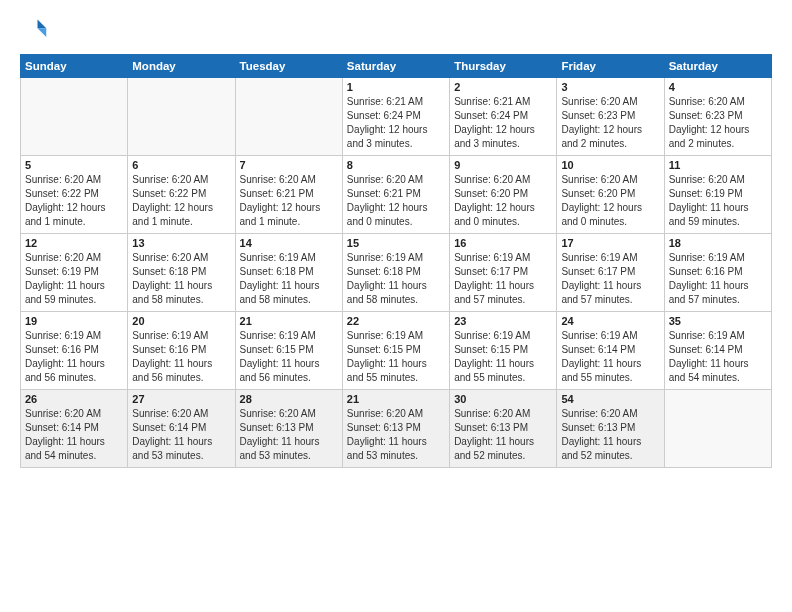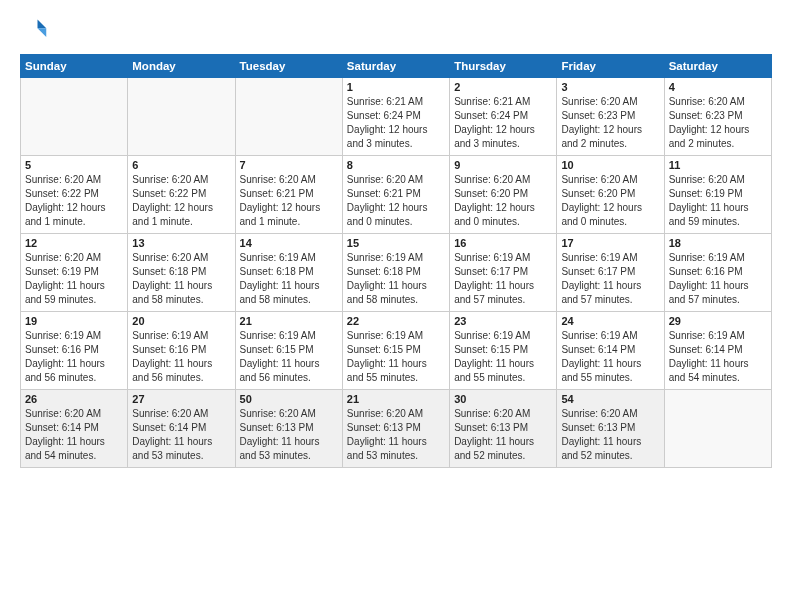--- a/index.html
+++ b/index.html
@@ -300,21 +300,21 @@
 and 55 minutes.</div>
           </td>
           <td>
             <span class="day-number">24</span>
             <div class="day-info" style="white-space: pre-line;">Sunrise: 6:19 AM
 Sunset: 6:14 PM
 Daylight: 11 hours
 and 55 minutes.</div>
           </td>
           <td>
-            <span class="day-number">29</span>
+            <span class="day-number">35</span>
             <div class="day-info" style="white-space: pre-line;">Sunrise: 6:19 AM
 Sunset: 6:14 PM
 Daylight: 11 hours
 and 54 minutes.</div>
           </td>
         </tr>
         <tr>
           <td>
             <span class="day-number">26</span>
             <div class="day-info" style="white-space: pre-line;">Sunrise: 6:20 AM
@@ -323,21 +323,21 @@
 and 54 minutes.</div>
           </td>
           <td>
             <span class="day-number">27</span>
             <div class="day-info" style="white-space: pre-line;">Sunrise: 6:20 AM
 Sunset: 6:14 PM
 Daylight: 11 hours
 and 53 minutes.</div>
           </td>
           <td>
-            <span class="day-number">50</span>
+            <span class="day-number">28</span>
             <div class="day-info" style="white-space: pre-line;">Sunrise: 6:20 AM
 Sunset: 6:13 PM
 Daylight: 11 hours
 and 53 minutes.</div>
           </td>
           <td>
             <span class="day-number">21</span>
             <div class="day-info" style="white-space: pre-line;">Sunrise: 6:20 AM
 Sunset: 6:13 PM
 Daylight: 11 hours

